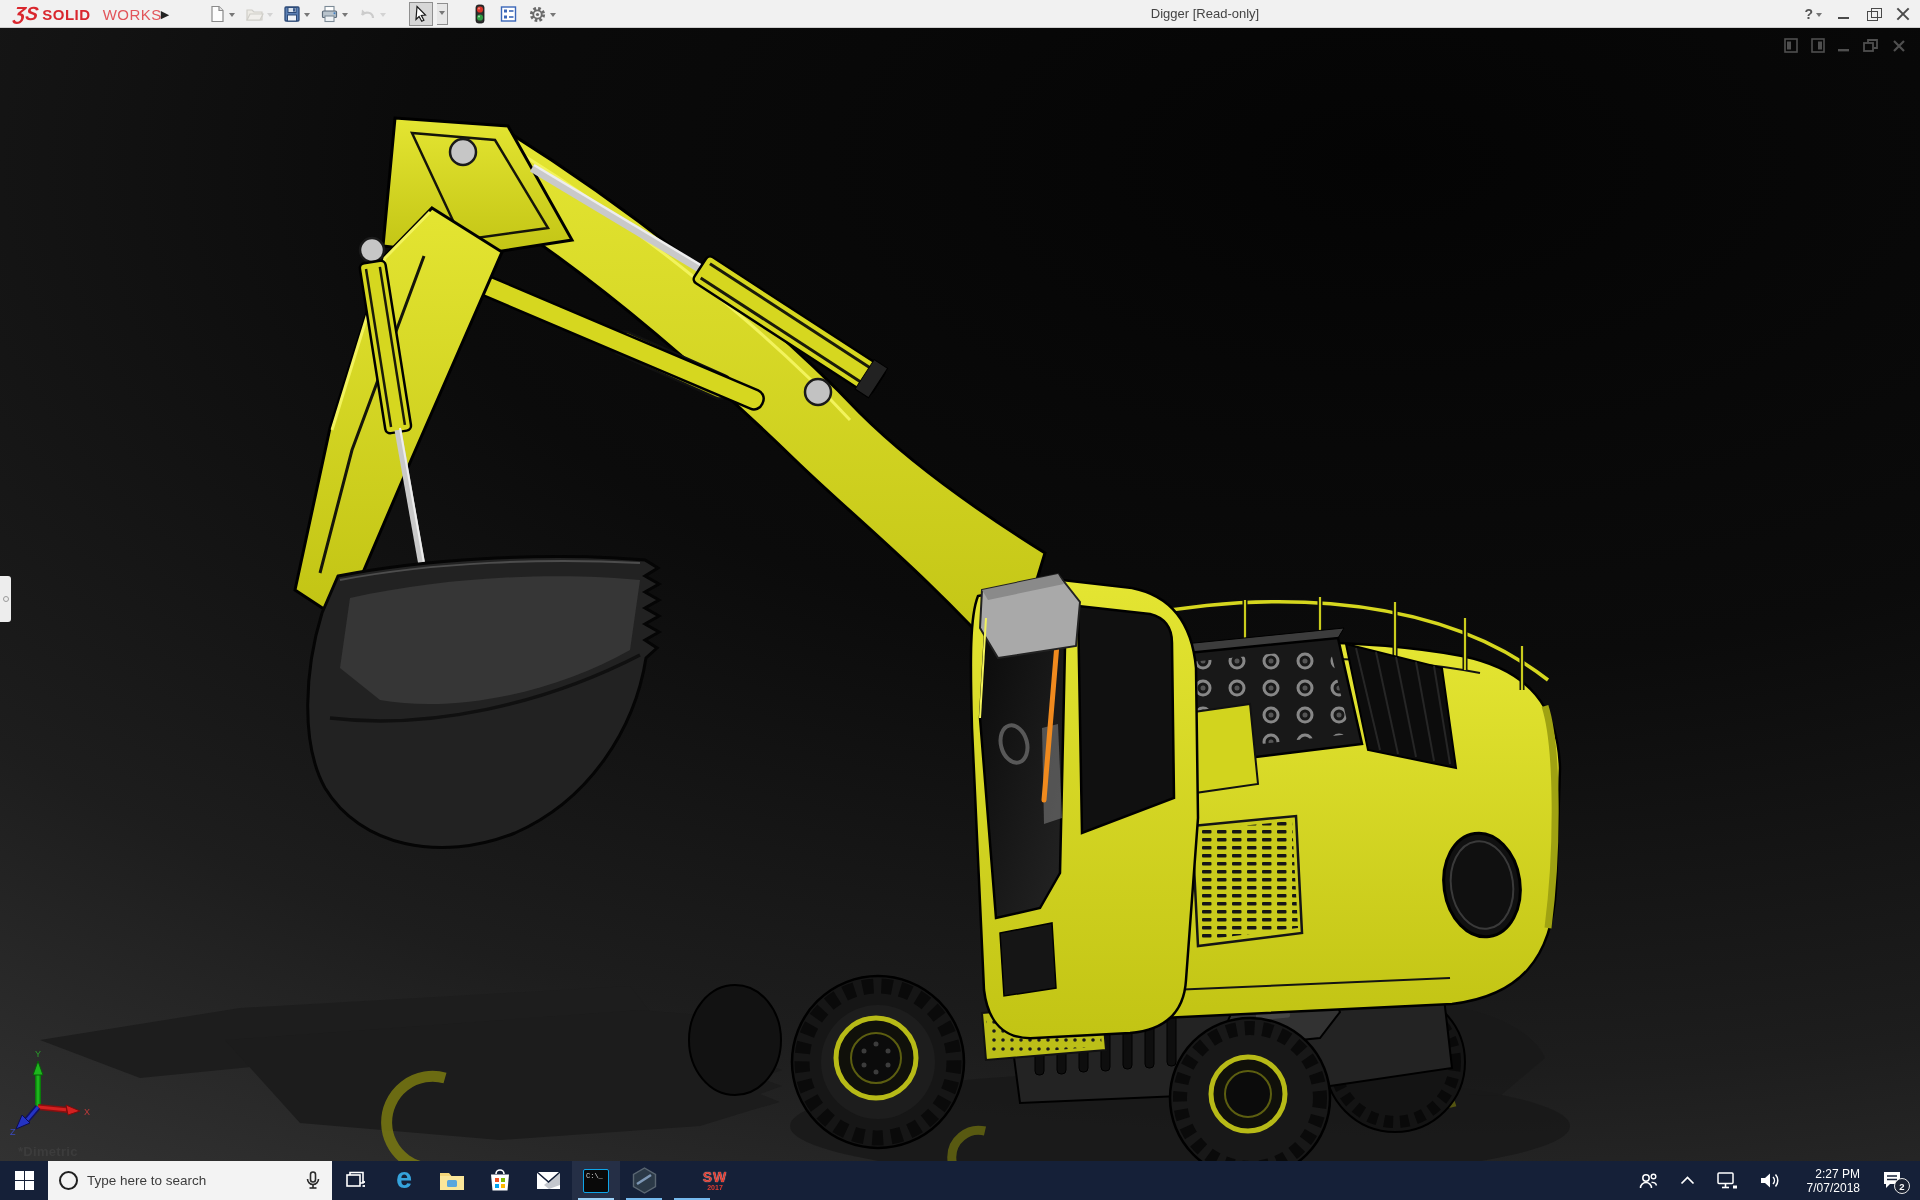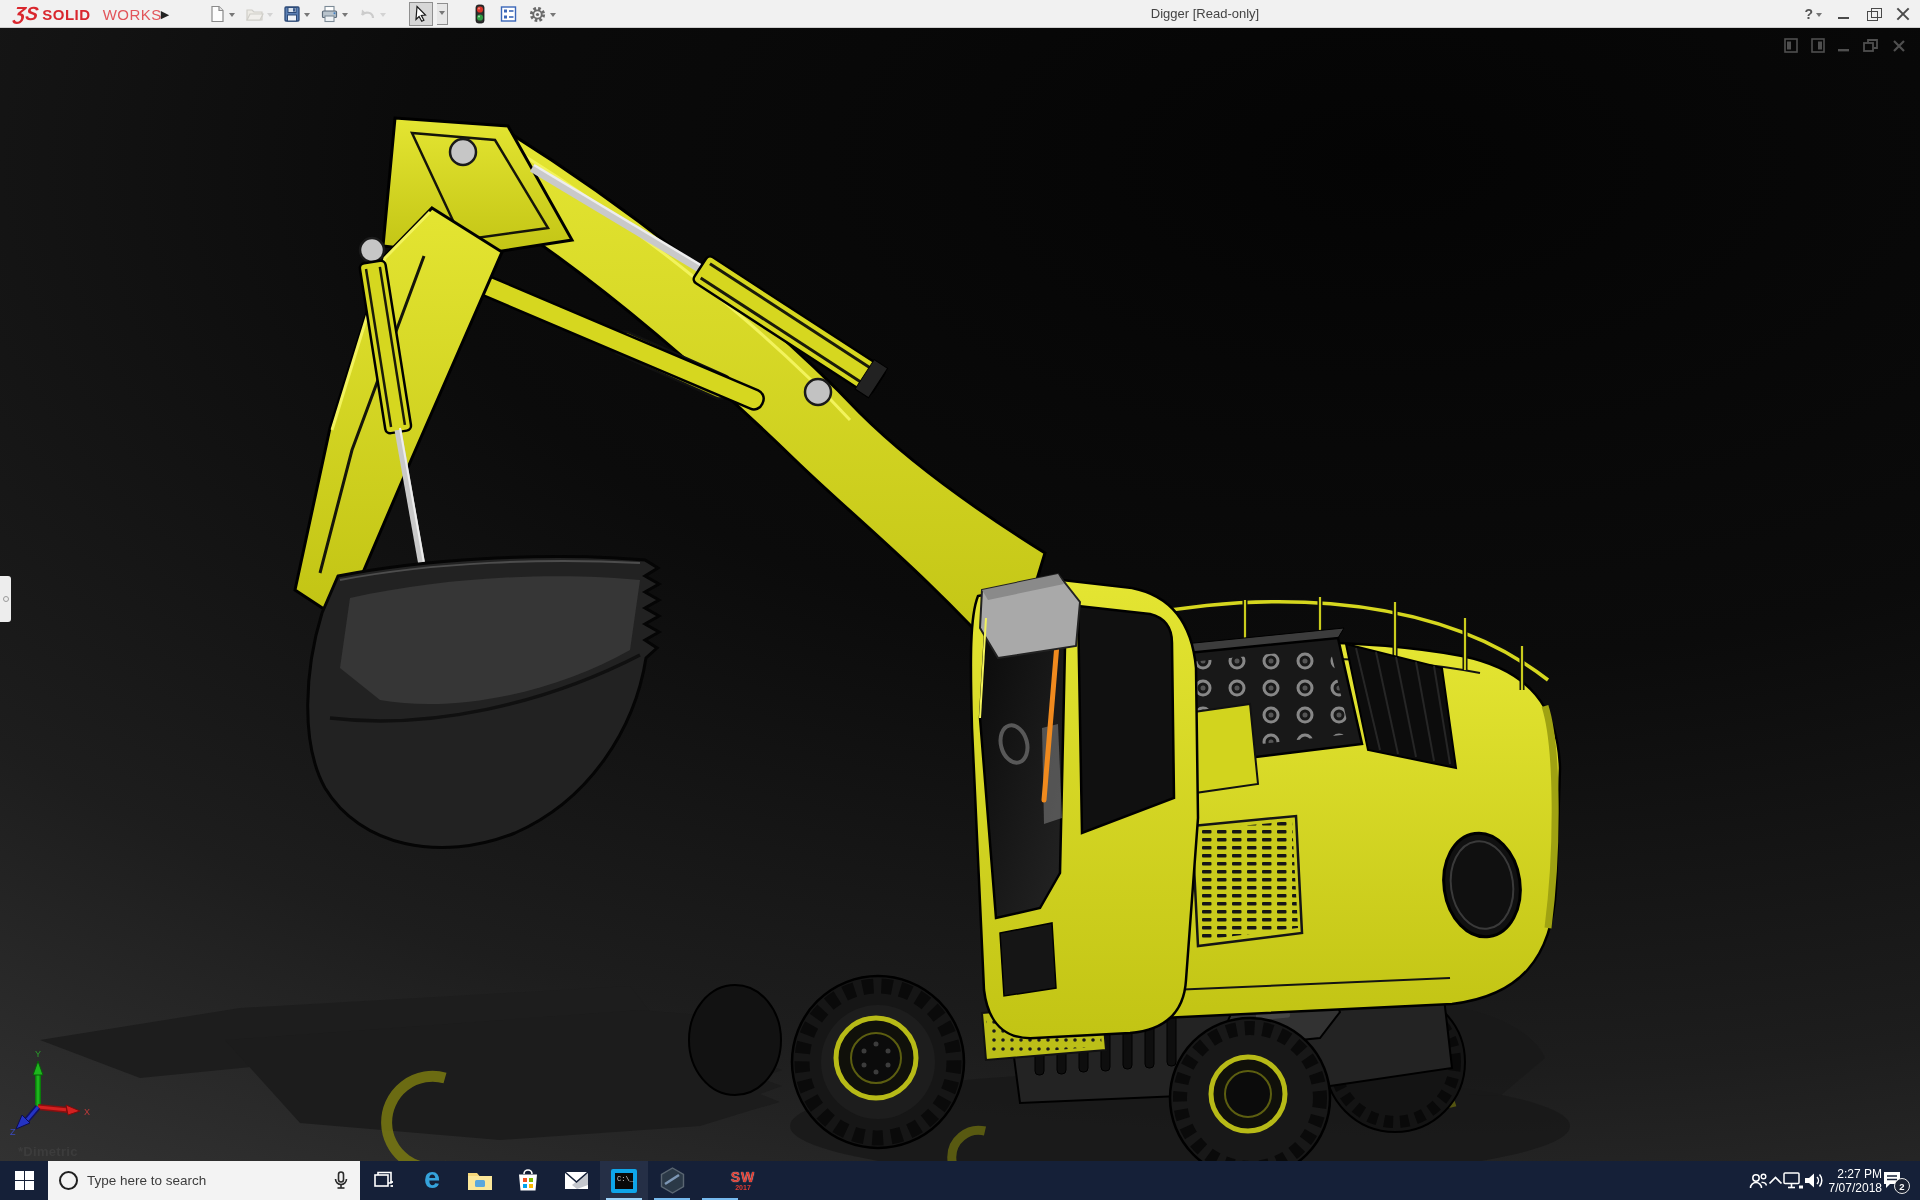--- a/index.html
+++ b/index.html
@@ -47,36 +47,36 @@
   #panel-flyout-tab i { width:6px; height:6px; border:1.5px solid #9a9a9a; border-radius:50%; display:block; }
   #model-svg { position:absolute; left:0; top:0; width:1920px; height:1133px; }
   #triad { position:absolute; left:0; top:0; width:140px; height:1133px; pointer-events:none; }
   #view-label { position:absolute; left:18px; top:1116px; font-size:13px; font-weight:bold; color:#3c3c3c; letter-spacing:.3px; }
 
   
   #taskbar { position:absolute; left:0; top:1161px; width:1920px; height:39px; background:#152038; z-index:40;
     display:flex; align-items:stretch; }
   #start-btn { width:48px; display:flex; align-items:center; justify-content:center; }
   #start-btn svg { display:block; }
-  #search-box { width:312px; background:#f3f3f3; display:flex; align-items:center; position:relative; }
+  #search-box { width:284px; background:#f3f3f3; display:flex; align-items:center; position:relative; }
   #cortana-ring { width:19px; height:19px; border:2.5px solid #1f1f1f; border-radius:50%; margin:0 9px 0 11px; }
   #search-input { flex:1; border:none; background:transparent; outline:none; font-size:13.5px; color:#3c3c3c;
     font-family:"Liberation Sans", sans-serif; }
   #search-input::placeholder { color:#3c3c3c; opacity:1; }
   #mic-icon { margin-right:12px; }
   .app-slot { width:48px; position:relative; display:flex; align-items:center; justify-content:center; }
   .app-slot.active { background:rgba(255,255,255,.07); }
   .underline { position:absolute; bottom:0; left:6px; right:6px; height:2px; background:#76b9ed; }
   #sw-icon { text-align:center; line-height:1;margin-left:46px; }
   #sw-icon .sw { font-weight:bold; font-size:14px; color:#e03c31; text-shadow:0 0 1px #fff; letter-spacing:1px; }
   #sw-icon .yr { font-size:7px; font-weight:bold; color:#e03c31; }
-  #cmd-icon { width:26px; height:24px; background:#090909; border:4px solid #0ea5e9; border-radius:2px;
+  #cmd-icon { width:26px; height:24px; background:#090909; border:1px solid #0ea5e9; border-radius:2px;
     font-family:"Liberation Mono", monospace; font-size:7px; color:#d8d8d8; padding:2px 0 0 2px; }
   #hex-icon svg { display:block; }
-  #tray { margin-left:auto; display:flex; align-items:center; gap:0; padding-right:10px; }
+  #tray { margin-left:auto; display:flex; align-items:center; gap:22px; padding-right:10px; }
   #tray svg { display:block; }
   #clock { text-align:right; color:#fff; font-size:12px; line-height:14px; padding-left:4px; white-space:nowrap; }
   #action-center { position:relative; padding-right:8px; }
   #ac-badge { position:absolute; right:0px; bottom:-4px; width:16px; height:16px; border-radius:50%;
     background:#1b2233; border:1.5px solid #e8e8e8; color:#fff; font-size:9.5px; font-weight:bold;
     display:flex; align-items:center; justify-content:center; }
 </style>
 </head>
 <body>
 

